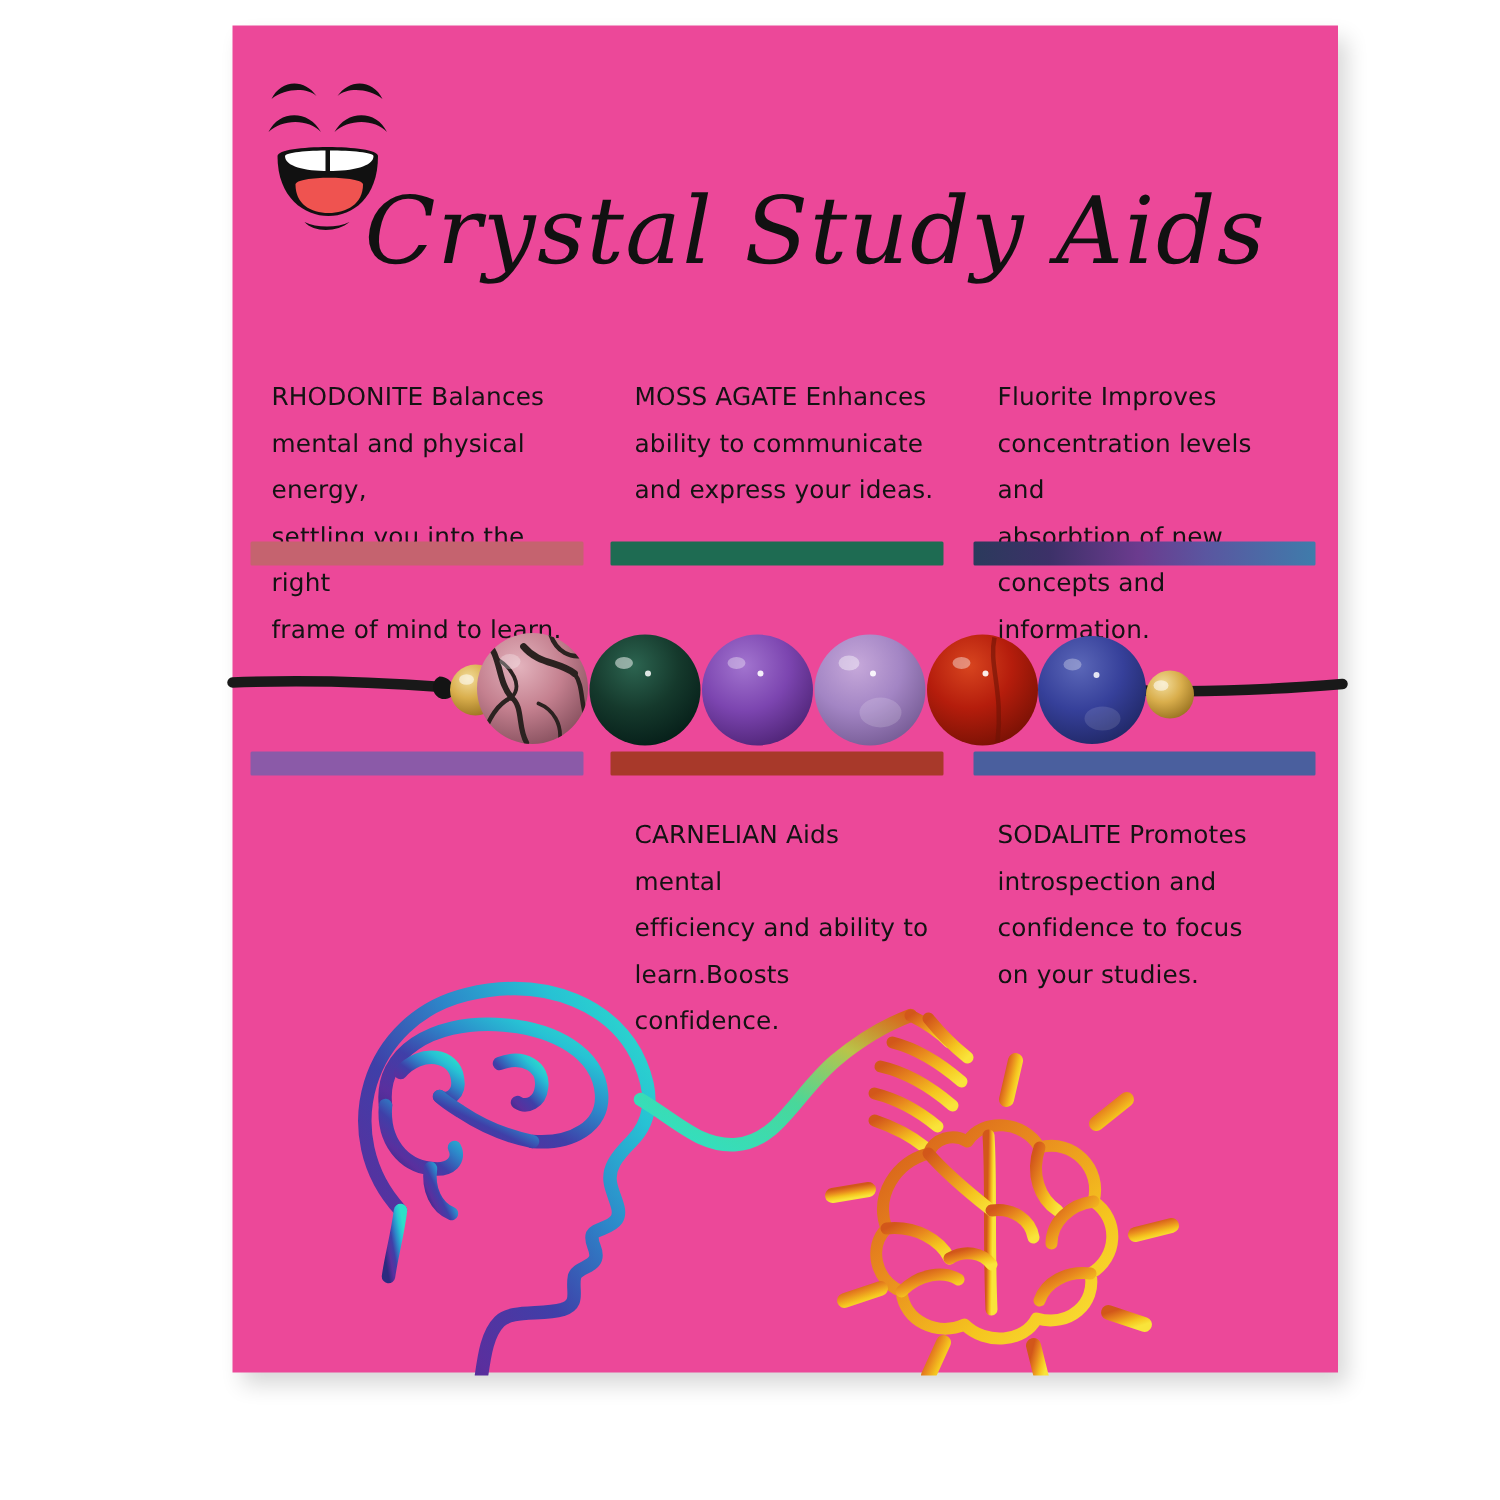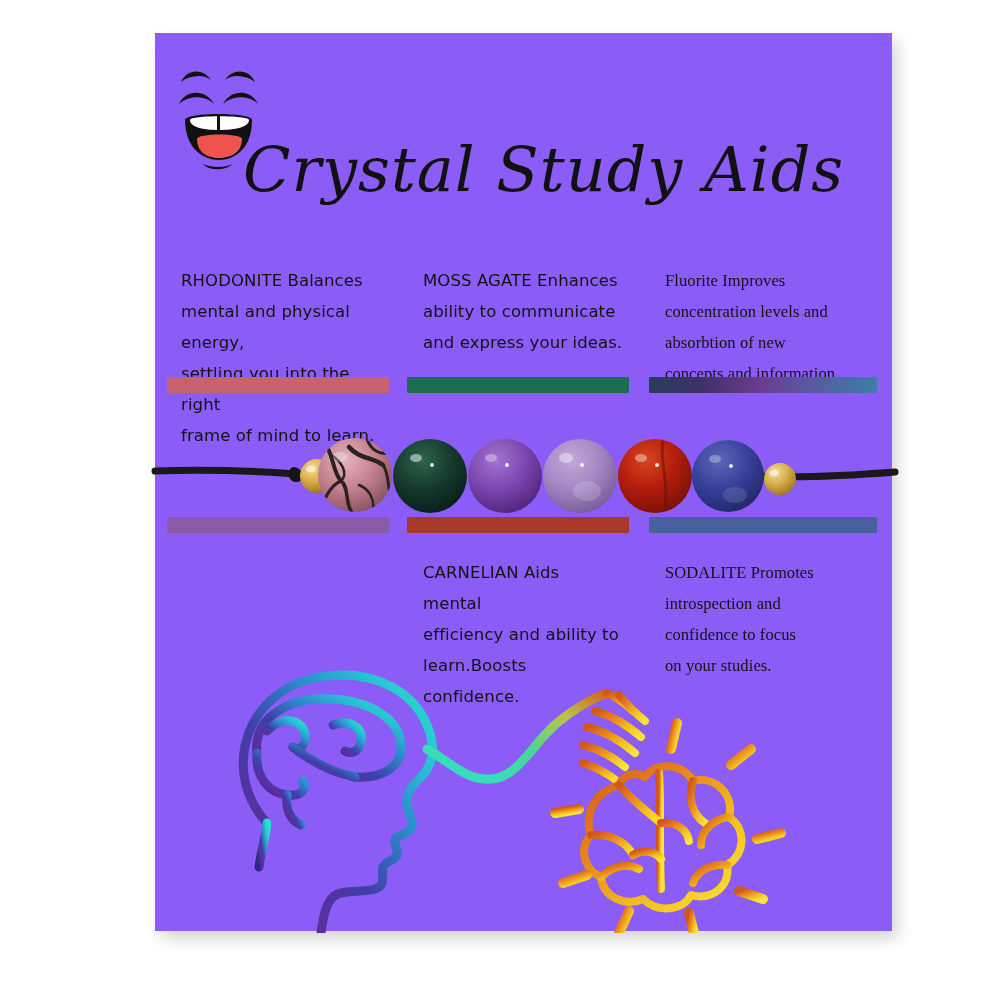--- a/index.html
+++ b/index.html
@@ -7,23 +7,23 @@
     width:1000px;height:1000px;
     background:#ffffff;
     font-family:"DejaVu Sans", sans-serif;
     overflow:hidden;
   }
   .stage{position:relative;width:1000px;height:1000px;}
 
   
   .card{
     position:absolute;
-    left:155px;top:33px;
+    left:155px;top:17px;
     width:737px;height:898px;
-    background:#8b5cf6;
+    background:#ec4899;
     box-shadow:6px 8px 14px rgba(0,0,0,0.16);
   }
 
   
   .header{
     position:absolute;left:0;top:0;width:737px;height:175px;
   }
   .smiley{
     position:absolute;left:18px;top:27px;width:100px;height:110px;
   }
@@ -40,21 +40,21 @@
     line-height:31px;
     color:#131313;
     letter-spacing:0.1px;
   }
   .col p{margin:16px;white-space:pre-line;}
 
   .col-top{top:216px;}
 
   .c1{left:10px;width:232px;}
   .c2{left:252px;width:232px;}
-  .c3{left:494px;width:238px;font-family:Liberation Serif, serif;}
+  .c3{left:494px;width:238px;}
 
   
   .bar{
     position:absolute;height:16px;border-radius:1px;
   }
   .bar-top{top:344px;}
   .bar-bot{top:484px;}
   .b1{left:12px;width:222px;}
   .b2{left:252px;width:222px;}
   .b3{left:494px;width:228px;}

